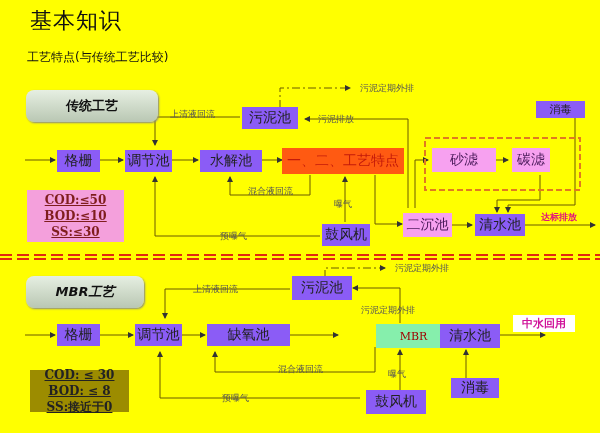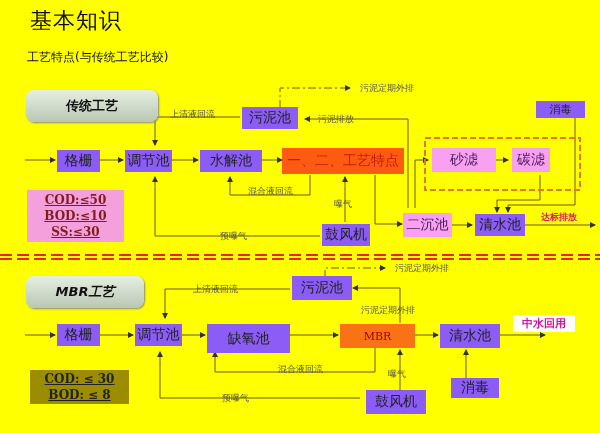--- a/index.html
+++ b/index.html
@@ -5,21 +5,21 @@
   html,body{margin:0;padding:0;}
   body{width:600px;height:433px;background:#ffff00;position:relative;overflow:hidden;font-family:"DejaVu Serif","Liberation Serif",serif;}
   .abs{position:absolute;}
   .title{left:30px;top:6px;font-family:"DejaVu Sans","Liberation Sans",sans-serif;font-size:22px;color:#111;letter-spacing:1px;}
   .subtitle{left:27px;top:49px;font-family:"DejaVu Sans","Liberation Sans",sans-serif;font-size:12px;color:#111;}
   .section-tag{background:linear-gradient(#e6efe2,#b9c7b3);border-radius:8px;box-shadow:1px 1px 2px #888;font-family:"DejaVu Sans","Liberation Sans",sans-serif;font-weight:bold;font-size:13px;color:#111;display:flex;align-items:center;justify-content:center;}
   .box{display:flex;align-items:center;justify-content:center;font-size:14px;color:#222;background:#8b5cf6;white-space:nowrap;}
   .box.small{font-size:11px;}
   .box.orange{background:#ff5a12;color:#c41a0a;}
   .box.pink{background:#f7a1f0;color:#4a1a5a;}
-  .box.red{background:#f97316;color:#a00000;font-size:11px;}
+  .box.red{background:#86efac;color:#a00000;font-size:11px;margin-left:36px;}
   .lbl{font-size:9px;color:#555;white-space:nowrap;}
   .lbl.magenta{color:#e2157a;font-weight:bold;font-family:"DejaVu Sans","Liberation Sans",sans-serif;}
   .spec{display:flex;flex-direction:column;align-items:center;justify-content:center;font-weight:bold;font-size:12px;text-decoration:underline;line-height:16px;color:#7f1d1d;}
   .spec.pinkbg{background:#f4a0dc;}
   .spec.olive{background:#9c8c00;color:#222;}
   .divider{left:0;width:600px;height:8px;}
   .divider div{height:2px;margin-bottom:2px;background:repeating-linear-gradient(90deg,#e02a10 0 12px,transparent 12px 17px);}
   svg.lines{position:absolute;left:0;top:0;}
 </style>
 </head>
@@ -119,31 +119,32 @@
 
 <div class="abs divider" style="top:254px;">
     <div></div>
     <div></div>
   </div>
 
 <div class="abs section-tag" style="left:26px;top:276px;width:118px;height:32px;font-style:italic;">MBR工艺</div>
 
 <div class="abs box" style="left:57px;top:324px;width:43px;height:22px;">格栅</div>
 <div class="abs box" style="left:135px;top:324px;width:47px;height:22px;">调节池</div>
-<div class="abs box" style="left:207px;top:324px;width:83px;height:29px;">缺氧池</div>
+<div class="abs box" style="left:207px;top:324px;width:83px;height:22px;">缺氧池</div>
 <div class="abs box red" style="left:340px;top:324px;width:75px;height:24px;">MBR</div>
 <div class="abs box" style="left:292px;top:276px;width:60px;height:24px;">污泥池</div>
 <div class="abs box" style="left:366px;top:390px;width:60px;height:24px;">鼓风机</div>
 <div class="abs box" style="left:440px;top:324px;width:60px;height:24px;">清水池</div>
 <div class="abs box" style="left:451px;top:378px;width:48px;height:20px;">消毒</div>
 <div class="abs box small" style="left:513px;top:315px;width:62px;height:17px;background:#ffffff;color:#d0149a;font-weight:bold;font-family:'DejaVu Sans','Liberation Sans',sans-serif;">中水回用</div>
 
 <div class="abs lbl" style="left:193px;top:283px;">上清液回流</div>
 <div class="abs lbl" style="left:395px;top:262px;">污泥定期外排</div>
 <div class="abs lbl" style="left:361px;top:304px;">污泥定期外排</div>
 <div class="abs lbl" style="left:278px;top:363px;">混合液回流</div>
 <div class="abs lbl" style="left:222px;top:392px;">预曝气</div>
 <div class="abs lbl" style="left:388px;top:368px;">曝气</div>
 
-<div class="abs spec olive" style="left:30px;top:370px;width:99px;height:34px;">
+<div class="abs spec olive" style="left:30px;top:370px;width:99px;height:42px;">
   <span>COD: ≤ 30</span>
   <span>BOD: ≤ 8</span>
+  <span>SS:接近于0</span>
 </div>
 
 </body></html>

